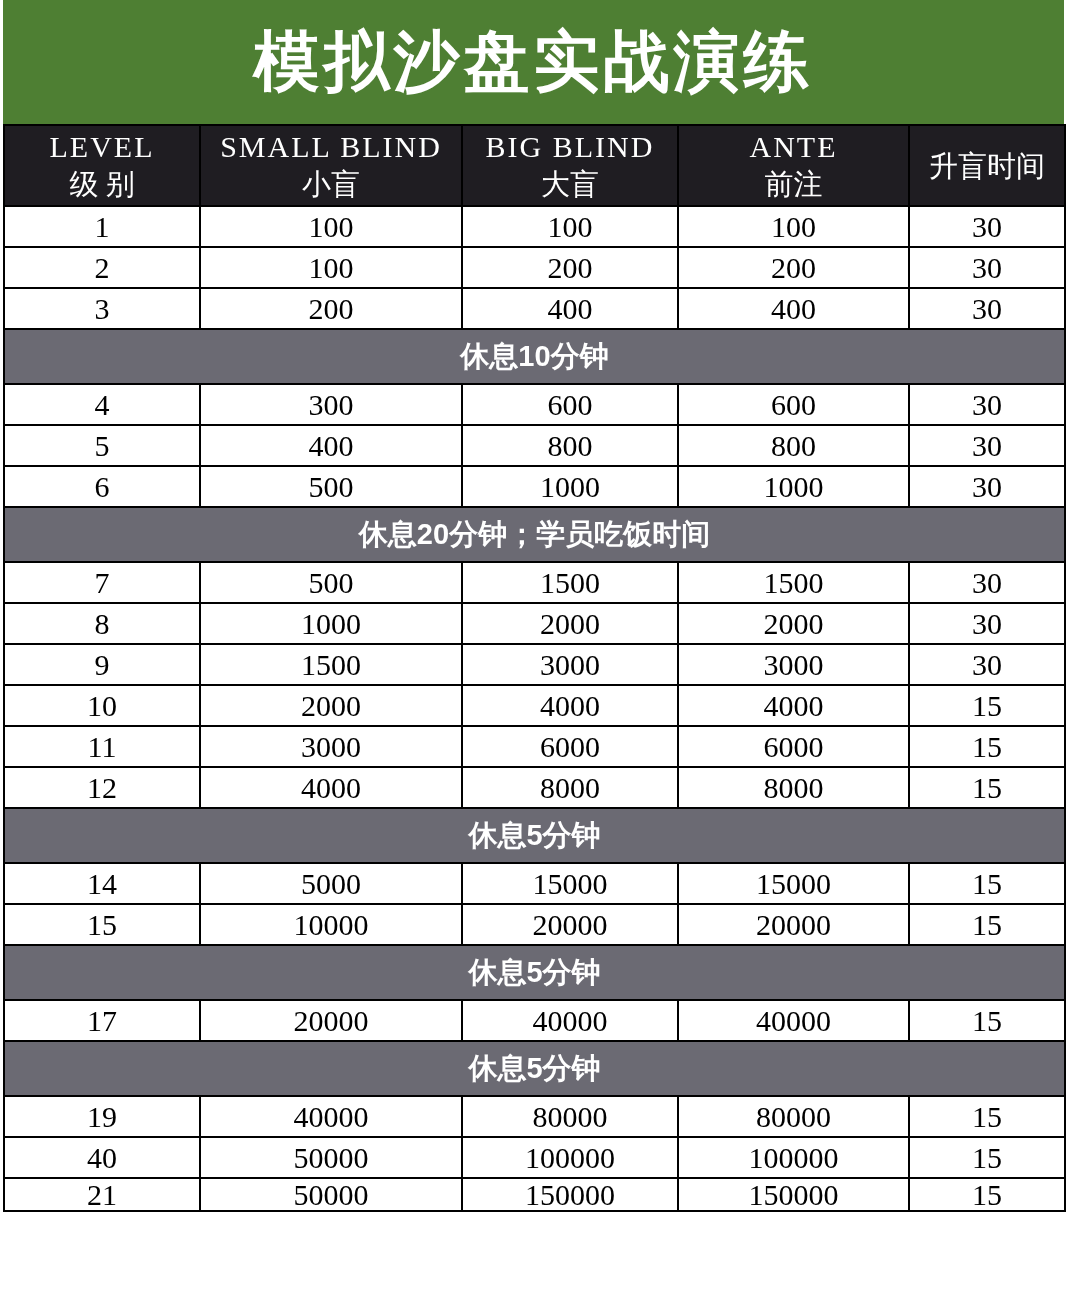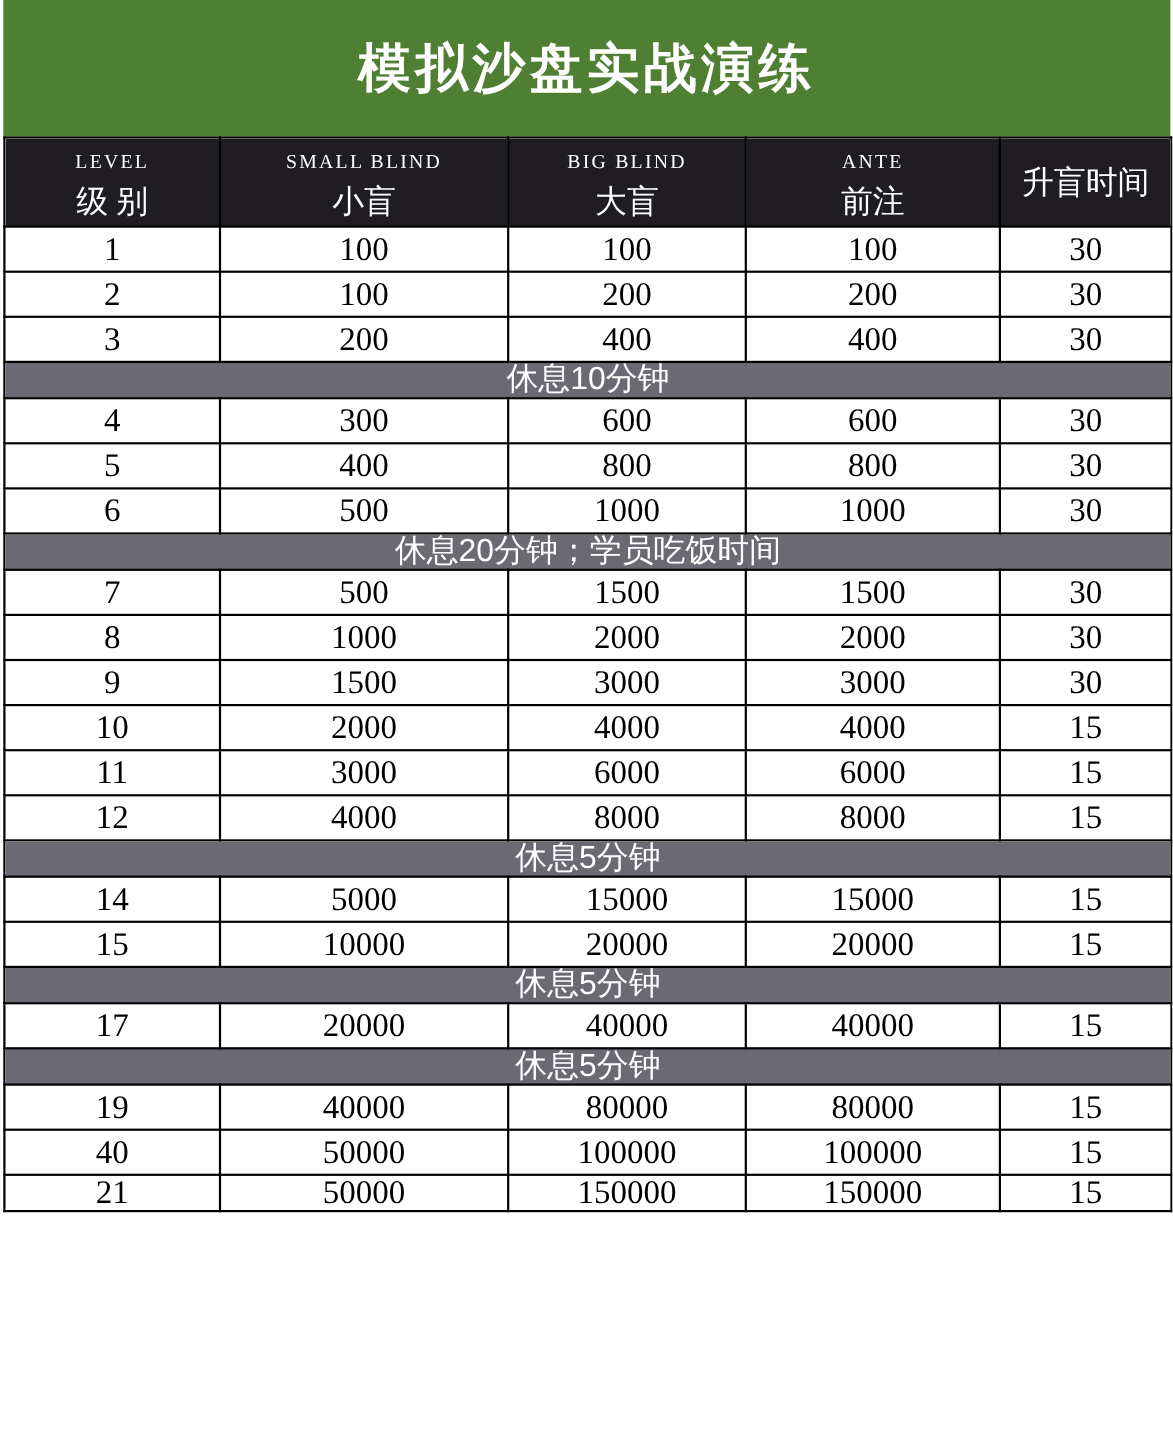--- a/index.html
+++ b/index.html
@@ -24,21 +24,21 @@
     background: var(--green-header, #4e7f33);
     display: flex;
     align-items: center;
     justify-content: center;
   }
   .title-bar h1 {
     margin: 4px;
     color: #ffffff;
     font-family: "Liberation Sans", sans-serif;
     font-weight: bold;
-    font-size: 48px;
+    font-size: 66px;
     letter-spacing: 4px;
   }
   table.blinds {
     position: absolute;
     left: 3px;
     top: 124px;
     width: 1061px;
     border-collapse: collapse;
     table-layout: fixed;
   }
@@ -50,38 +50,38 @@
     padding: 0;
     overflow: hidden;
   }
   thead th {
     background: var(--table-header-bg, #1f1d22);
     color: #ffffff;
     height: 79px;
     font-weight: normal;
   }
   thead th .en {
-    font-size: 18px;
+    font-size: 30px;
     letter-spacing: 2px;
     line-height: 36px;
   }
   thead th .en:empty { display: none; }
   thead th .zh {
     font-size: 29px;
     line-height: 38px;
   }
   tr.level-row { height: 41px; }
   tr.level-row td {
     background: #ffffff;
     color: #000000;
     font-size: 30px;
     line-height: 1;
   }
   tr.level-row.last { height: 33px; }
-  tr.break-row { height: 33px; }
+  tr.break-row { height: 55px; font-weight: bold; }
   tr.break-row td {
     background: var(--break-row-bg, #6b6a73);
     color: #ffffff;
     font-size: 29px;
     line-height: 1;
   }
   tr.break-row td .num {
     font-family: "Liberation Sans", sans-serif;
   }
 </style>

